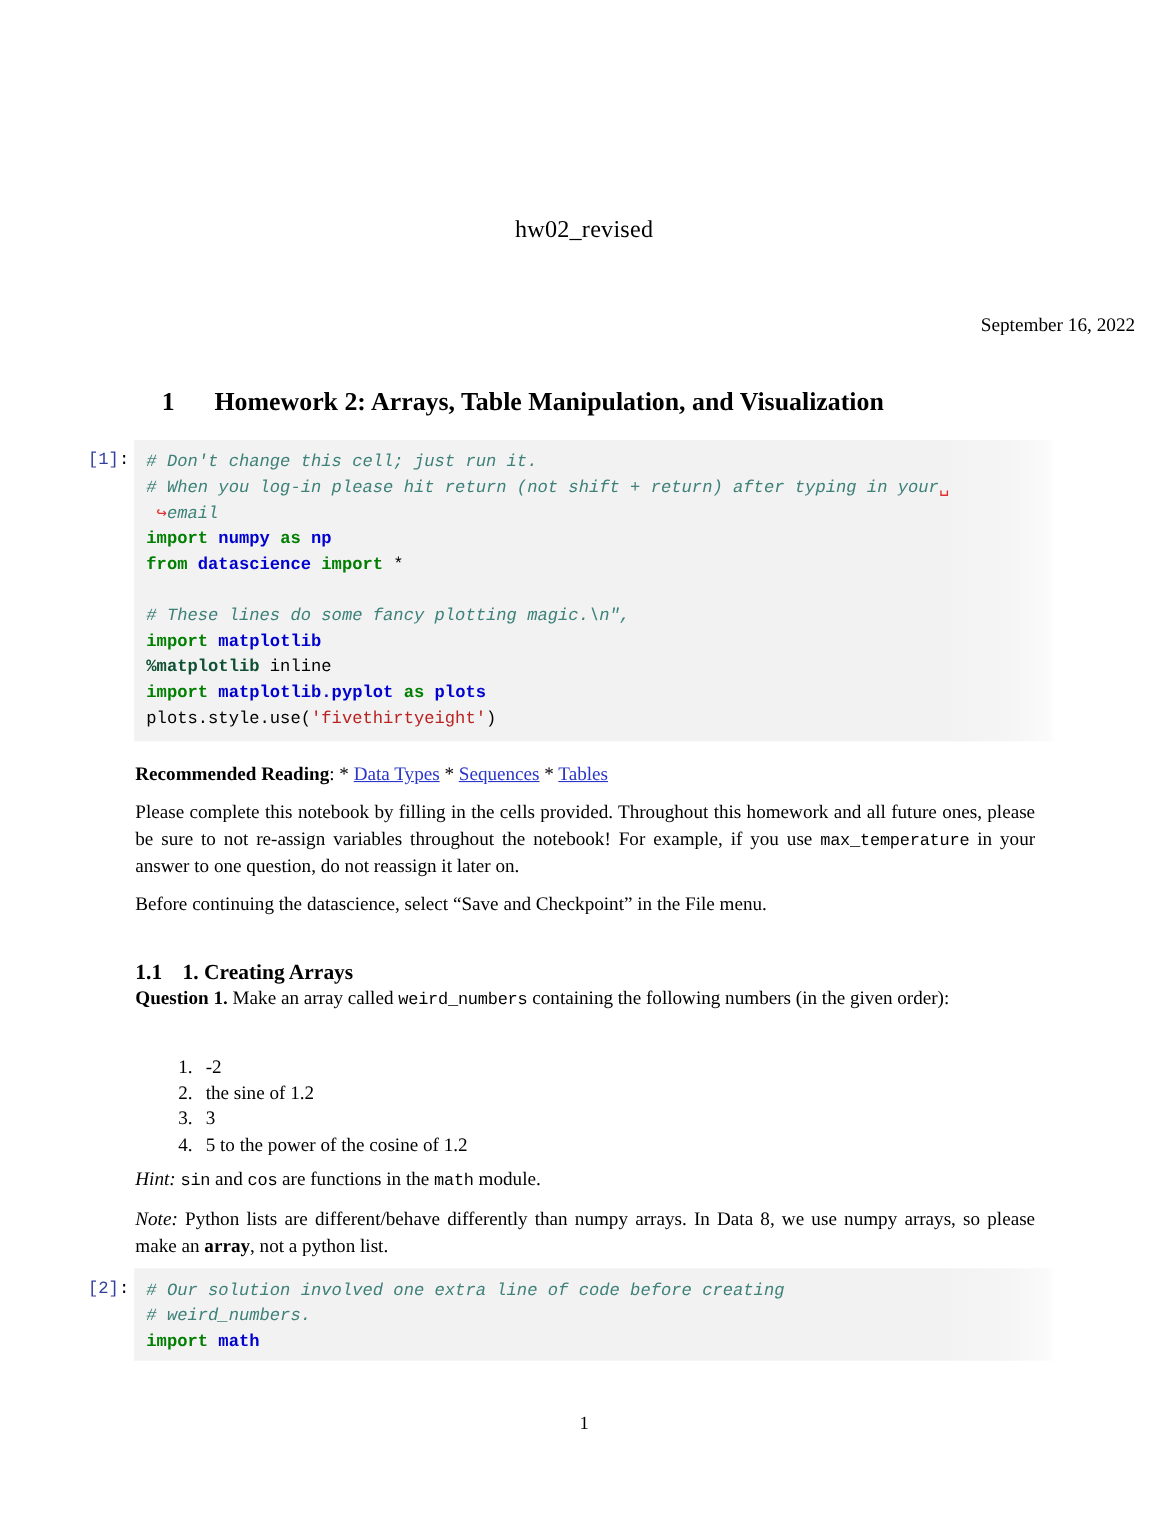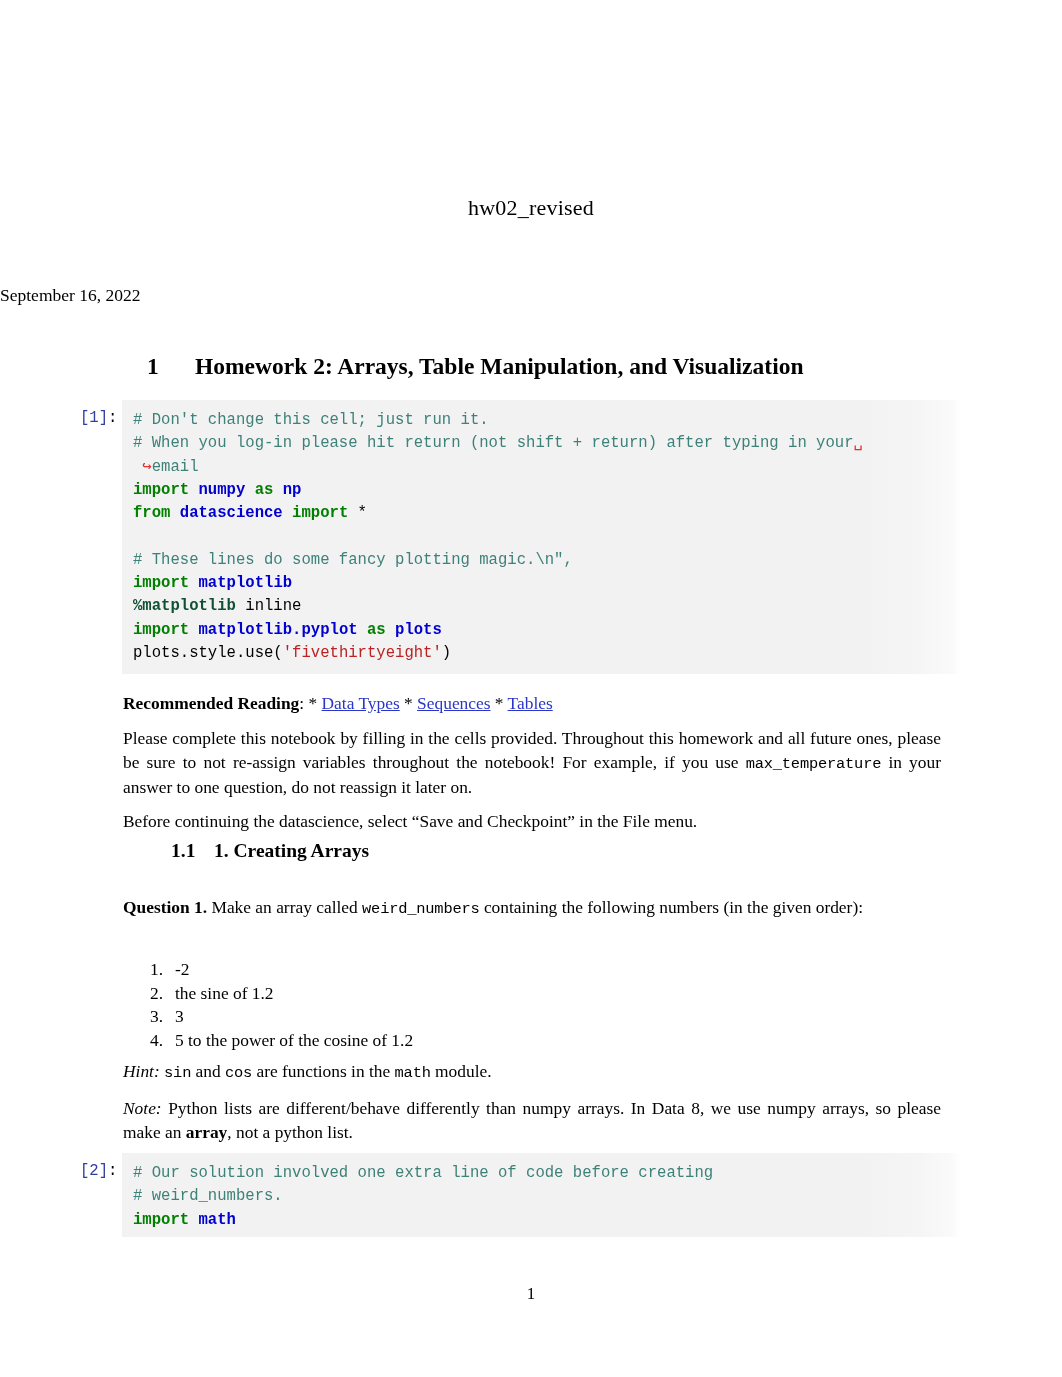--- a/index.html
+++ b/index.html
@@ -30,21 +30,21 @@
     text-align: center;
     font-size: 22px;
     letter-spacing: 0.2px;
     line-height: 1.1;
   }
   .doc-date {
     position: absolute;
     top: 285px;
     left: 0;
     width: 1032px;
-    text-align: left;
+    text-align: right;
     font-size: 17.5px;
   }
 
   
   .h1 {
     position: absolute;
     left: 123px;
     width: 820px;
     font-size: 23.5px;
     font-weight: bold;
@@ -53,23 +53,22 @@
     margin-left: 24px;
   }
   .h1 .num { display: inline-block; width: 48px; }
 
   .h2 {
     position: absolute;
     left: 123px;
     width: 820px;
     font-size: 19.5px;
     font-weight: bold;
-    top: 840px;
+    top: 874px;
     white-space: nowrap;
-    margin-left: 48px;
   }
   .h2 .num { display: inline-block; width: 43px; }
 
   
   .para {
     position: absolute;
     left: 123px;
     width: 818px;
     font-size: 17.4px;
     line-height: 23.5px;
@@ -90,21 +89,21 @@
   .link { color: #2a36c8; }
 
   
   .olist {
     position: absolute;
     left: 150px;
     width: 780px;
     font-size: 17.4px;
     line-height: 23.6px;
   }
-  .olist .li { white-space: nowrap; }
+  .olist .li { white-space: nowrap; margin-left: 12px; }
   .olist .li .mk { display: inline-block; width: 25px; }
 
   
   .cell {
     position: absolute;
     left: 80px;
     width: 880px;
   }
   .cell-label {
     position: absolute;
@@ -128,21 +127,21 @@
     background: linear-gradient(to right,
         #f2f2f2 0%, #f2f2f2 88%, #f5f5f5 95%, #fafafa 99%, #ffffff 100%);
     font-family: "Liberation Mono", "DejaVu Sans Mono", monospace;
     font-size: 15.6px;
     line-height: 23.3px;
     color: #000000;
     white-space: pre;
   }
   .cell-body.clipped { overflow: hidden; }
 
-  .c-comment { color: #3d8179; }
+  .c-comment { color: #3d8179; font-style: italic; }
   .c-kw      { color: #007f00; font-weight: bold; }
   .c-mod     { color: #0000cf; font-weight: bold; }
   .c-str     { color: #bb2222; }
   .c-magic   { color: #0f5132; font-weight: bold; }
   .c-plain   { color: #000000; }
   .c-wrapmark{ color: #e03030; }
   .blankline { display: block; height: 23.3px; }
 
   
   .page-number {

